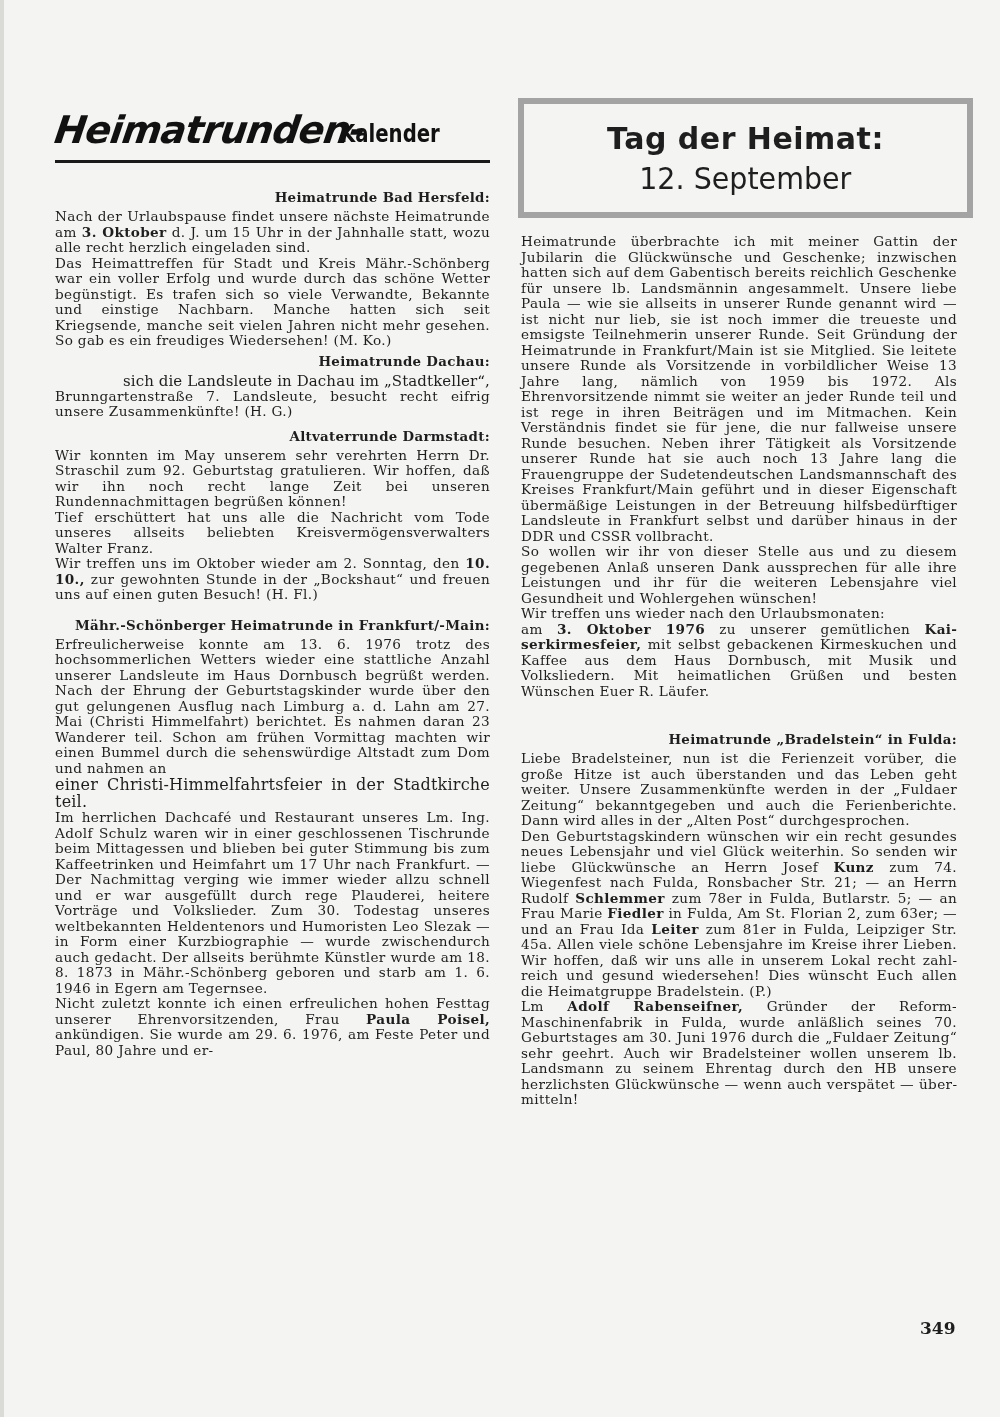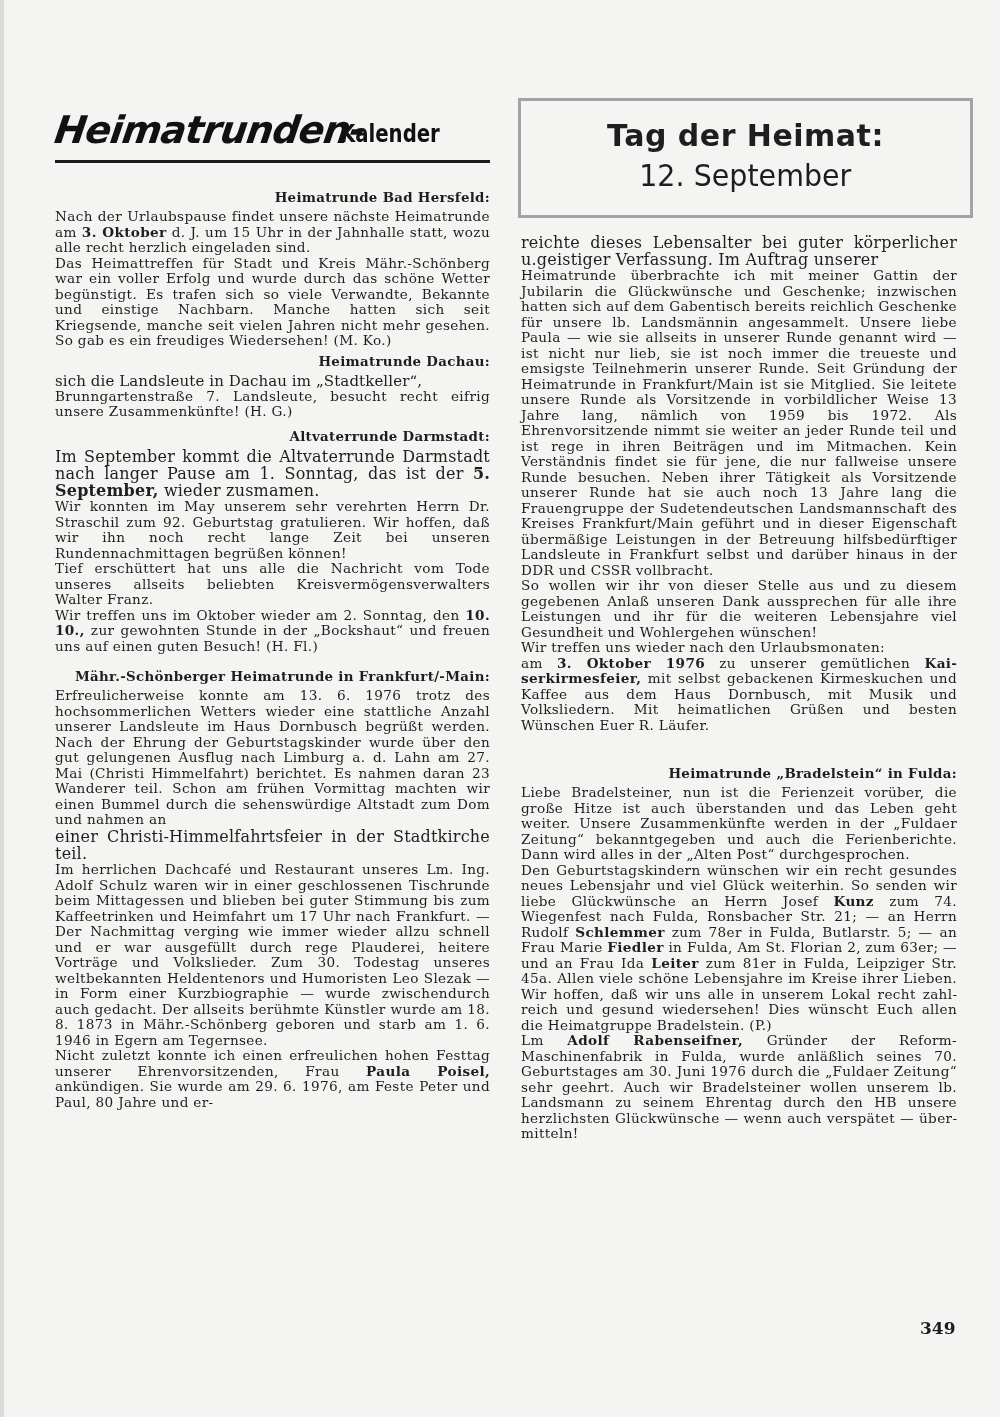--- a/index.html
+++ b/index.html
@@ -46,21 +46,21 @@
       margin: 0; font-size: 13.6px; line-height: 15.5px;
       text-align: justify; letter-spacing: 0.35px;
       hyphens: manual;
     }
     p.body.large { font-size: 16px; line-height: 17.2px; letter-spacing: 0.2px; }
     p.body.mid { font-size: 15px; line-height: 16px; letter-spacing: 0.1px; }
     b { font-weight: bold; }
     .box {
       position: absolute; left: 518px; top: 98px;
       width: 455px; height: 120px;
-      border: 3px solid #a3a3a3;
+      border: 6px solid #a3a3a3;
       box-sizing: border-box;
       text-align: center;
       font-family: "DejaVu Sans", "Liberation Sans", sans-serif;
     }
     .box-title {
       font-weight: bold; font-size: 30px; margin-top: 18px; line-height: 34px;
       letter-spacing: 0.5px;
     }
     .box-date { font-size: 31px; margin-top: 4px; line-height: 36px; transform: scaleX(0.92); display:inline-block; }
     .pagenum {
@@ -84,27 +84,26 @@
   </div>
 
   <div class="sec" style="margin-top:26px">
     <div class="sec-head">Heimatrunde Bad Hersfeld:</div>
     <p class="body"><span>Nach der Urlaubspause findet unsere nächste Heimatrunde am </span><b>3. Oktober</b><span> d. J. um 15 Uhr in der Jahnhalle statt, wozu alle recht herzlich ein­geladen sind.</span></p>
     <p class="body">Das Heimattreffen für Stadt und Kreis Mähr.-Schönberg war ein voller Erfolg und wurde durch das schöne Wetter begünstigt. Es trafen sich so viele Verwandte, Bekannte und einstige Nachbarn. Manche hatten sich seit Kriegsende, manche seit vielen Jahren nicht mehr gesehen. So gab es ein freudiges Wiedersehen! (M. Ko.)</p>
   </div>
 
   <div class="sec" style="margin-top:4px">
     <div class="sec-head">Heimatrunde Dachau:</div>
-    <p class="body mid" style="text-align:left">sich die Landsleute in Dachau im „Stadtkeller“,</p>
+    <p class="body mid" style="text-align:right">sich die Landsleute in Dachau im „Stadtkeller“,</p>
     <p class="body">Brunngartenstraße 7. Landsleute, besucht recht eifrig unsere Zusammenkünfte! (H. G.)</p>
   </div>
 
   <div class="sec" style="margin-top:8px">
     <div class="sec-head">Altvaterrunde Darmstadt:</div>
-    <p class="body large"><span>Im September kommt die Altvaterrunde Darmstadt nach langer Pause am 1. Sonntag, das ist der </span><b>5. September,</b><span> wieder zusmamen.</span></p>
     <p class="body">Wir konnten im May unserem sehr verehrten Herrn Dr. Straschil zum 92. Geburtstag gratulie­ren. Wir hoffen, daß wir ihn noch recht lange Zeit bei unseren Rundennachmittagen begrüßen können!</p>
     <p class="body">Tief erschüttert hat uns alle die Nachricht vom Tode unseres allseits beliebten Kreisvermögens­verwalters Walter Franz.</p>
     <p class="body"><span>Wir treffen uns im Oktober wieder am 2. Sonn­tag, den </span><b>10. 10.,</b><span> zur gewohnten Stunde in der „Bockshaut“ und freuen uns auf einen guten Besuch! (H. Fl.)</span></p>
   </div>
 
   <div class="sec" style="margin-top:14px">
     <div class="sec-head">Mähr.-Schönberger Heimatrunde in Frankfurt/-Main:</div>
     <p class="body">Erfreulicherweise konnte am 13. 6. 1976 trotz des hochsommerlichen Wetters wieder eine stattli­che Anzahl unserer Landsleute im Haus Dorn­busch begrüßt werden. Nach der Ehrung der Geburtstagskinder wurde über den gut gelunge­nen Ausflug nach Limburg a. d. Lahn am 27. Mai (Christi Himmelfahrt) berichtet. Es nahmen daran 23 Wanderer teil. Schon am frühen Vor­mittag machten wir einen Bummel durch die se­henswürdige Altstadt zum Dom und nahmen an</p>
     <p class="body large">einer Christi-Himmelfahrtsfeier in der Stadt­kirche teil.</p>
     <p class="body">Im herrlichen Dachcafé und Restaurant unseres Lm. Ing. Adolf Schulz waren wir in einer ge­schlossenen Tischrunde beim Mittagessen und blieben bei guter Stimmung bis zum Kaffeetrin­ken und Heimfahrt um 17 Uhr nach Frankfurt. — Der Nachmittag verging wie immer wieder allzu schnell und er war ausgefüllt durch rege Plauderei, heitere Vorträge und Volkslieder. Zum 30. Todestag unseres weltbekannten Hel­dentenors und Humoristen Leo Slezak — in Form einer Kurzbiographie — wurde zwischen­durch auch gedacht. Der allseits berühmte Künstler wurde am 18. 8. 1873 in Mähr.-Schön­berg geboren und starb am 1. 6. 1946 in Egern am Tegernsee.</p>
@@ -112,21 +111,20 @@
   </div>
 </div>
 
 <div class="box">
   <div class="box-title">Tag der Heimat:</div>
   <div><span class="box-date">12. September</span></div>
 </div>
 
 <div class="col right">
   <div>
-    <p class="body large">reichte dieses Lebensalter bei guter körperli­cher u.geistiger Verfassung. Im Auftrag unserer</p>
     <p class="body">Heimatrunde überbrachte ich mit meiner Gattin der Jubilarin die Glückwünsche und Geschenke; inzwischen hatten sich auf dem Gabentisch be­reits reichlich Geschenke für unsere lb. Lands­männin angesammelt. Unsere liebe Paula — wie sie allseits in unserer Runde genannt wird — ist nicht nur lieb, sie ist noch immer die treueste und emsigste Teilnehmerin unserer Runde. Seit Gründung der Heimatrunde in Frankfurt/Main ist sie Mitglied. Sie leitete unsere Runde als Vorsitzende in vorbildlicher Weise 13 Jahre lang, nämlich von 1959 bis 1972. Als Ehrenvorsitzende nimmt sie weiter an jeder Runde teil und ist rege in ihren Beiträgen und im Mitmachen. Kein Verständnis findet sie für jene, die nur fallweise unsere Runde besuchen. Neben ihrer Tätigkeit als Vorsitzende unserer Runde hat sie auch noch 13 Jahre lang die Frauengruppe der Sudetendeutschen Landsmannschaft des Kreises Frankfurt/Main geführt und in dieser Eigen­schaft übermäßige Leistungen in der Betreuung hilfsbedürftiger Landsleute in Frankfurt selbst und darüber hinaus in der DDR und CSSR voll­bracht.</p>
     <p class="body">So wollen wir ihr von dieser Stelle aus und zu diesem gegebenen Anlaß unseren Dank ausspre­chen für alle ihre Leistungen und ihr für die weiteren Lebensjahre viel Gesundheit und Wohlergehen wünschen!</p>
     <p class="body">Wir treffen uns wieder nach den Urlaubsmona­ten:</p>
     <p class="body"><span>am </span><b>3. Oktober 1976</b><span> zu unserer gemütlichen </span><b>Kai­serkirmesfeier,</b><span> mit selbst gebackenen Kirmesku­chen und Kaffee aus dem Haus Dornbusch, mit Musik und Volksliedern. Mit heimatlichen Grüßen und besten Wünschen Euer R. Läufer.</span></p>
   </div>
 
   <div class="sec" style="margin-top:32px">
     <div class="sec-head">Heimatrunde „Bradelstein“ in Fulda:</div>
     <p class="body">Liebe Bradelsteiner, nun ist die Ferienzeit vor­über, die große Hitze ist auch überstanden und das Leben geht weiter. Unsere Zusammenkünfte werden in der „Fuldaer Zeitung“ bekanntgege­ben und auch die Ferienberichte. Dann wird al­les in der „Alten Post“ durchgesprochen.</p>
     <p class="body"><span>Den Geburtstagskindern wünschen wir ein recht gesundes neues Lebensjahr und viel Glück wei­terhin. So senden wir liebe Glückwünsche an Herrn Josef </span><b>Kunz</b><span> zum 74. Wiegenfest nach Ful­da, Ronsbacher Str. 21; — an Herrn Rudolf </span><b>Schlemmer</b><span> zum 78er in Fulda, Butlarstr. 5; — an Frau Marie </span><b>Fiedler</b><span> in Fulda, Am St. Florian 2, zum 63er; — und an Frau Ida </span><b>Leiter</b><span> zum 81er in Fulda, Leipziger Str. 45a. Allen viele schöne Le­bensjahre im Kreise ihrer Lieben. Wir hoffen, daß wir uns alle in unserem Lokal recht zahl­reich und gesund wiedersehen! Dies wünscht Euch allen die Heimatgruppe Bradelstein. (P.)</span></p>

